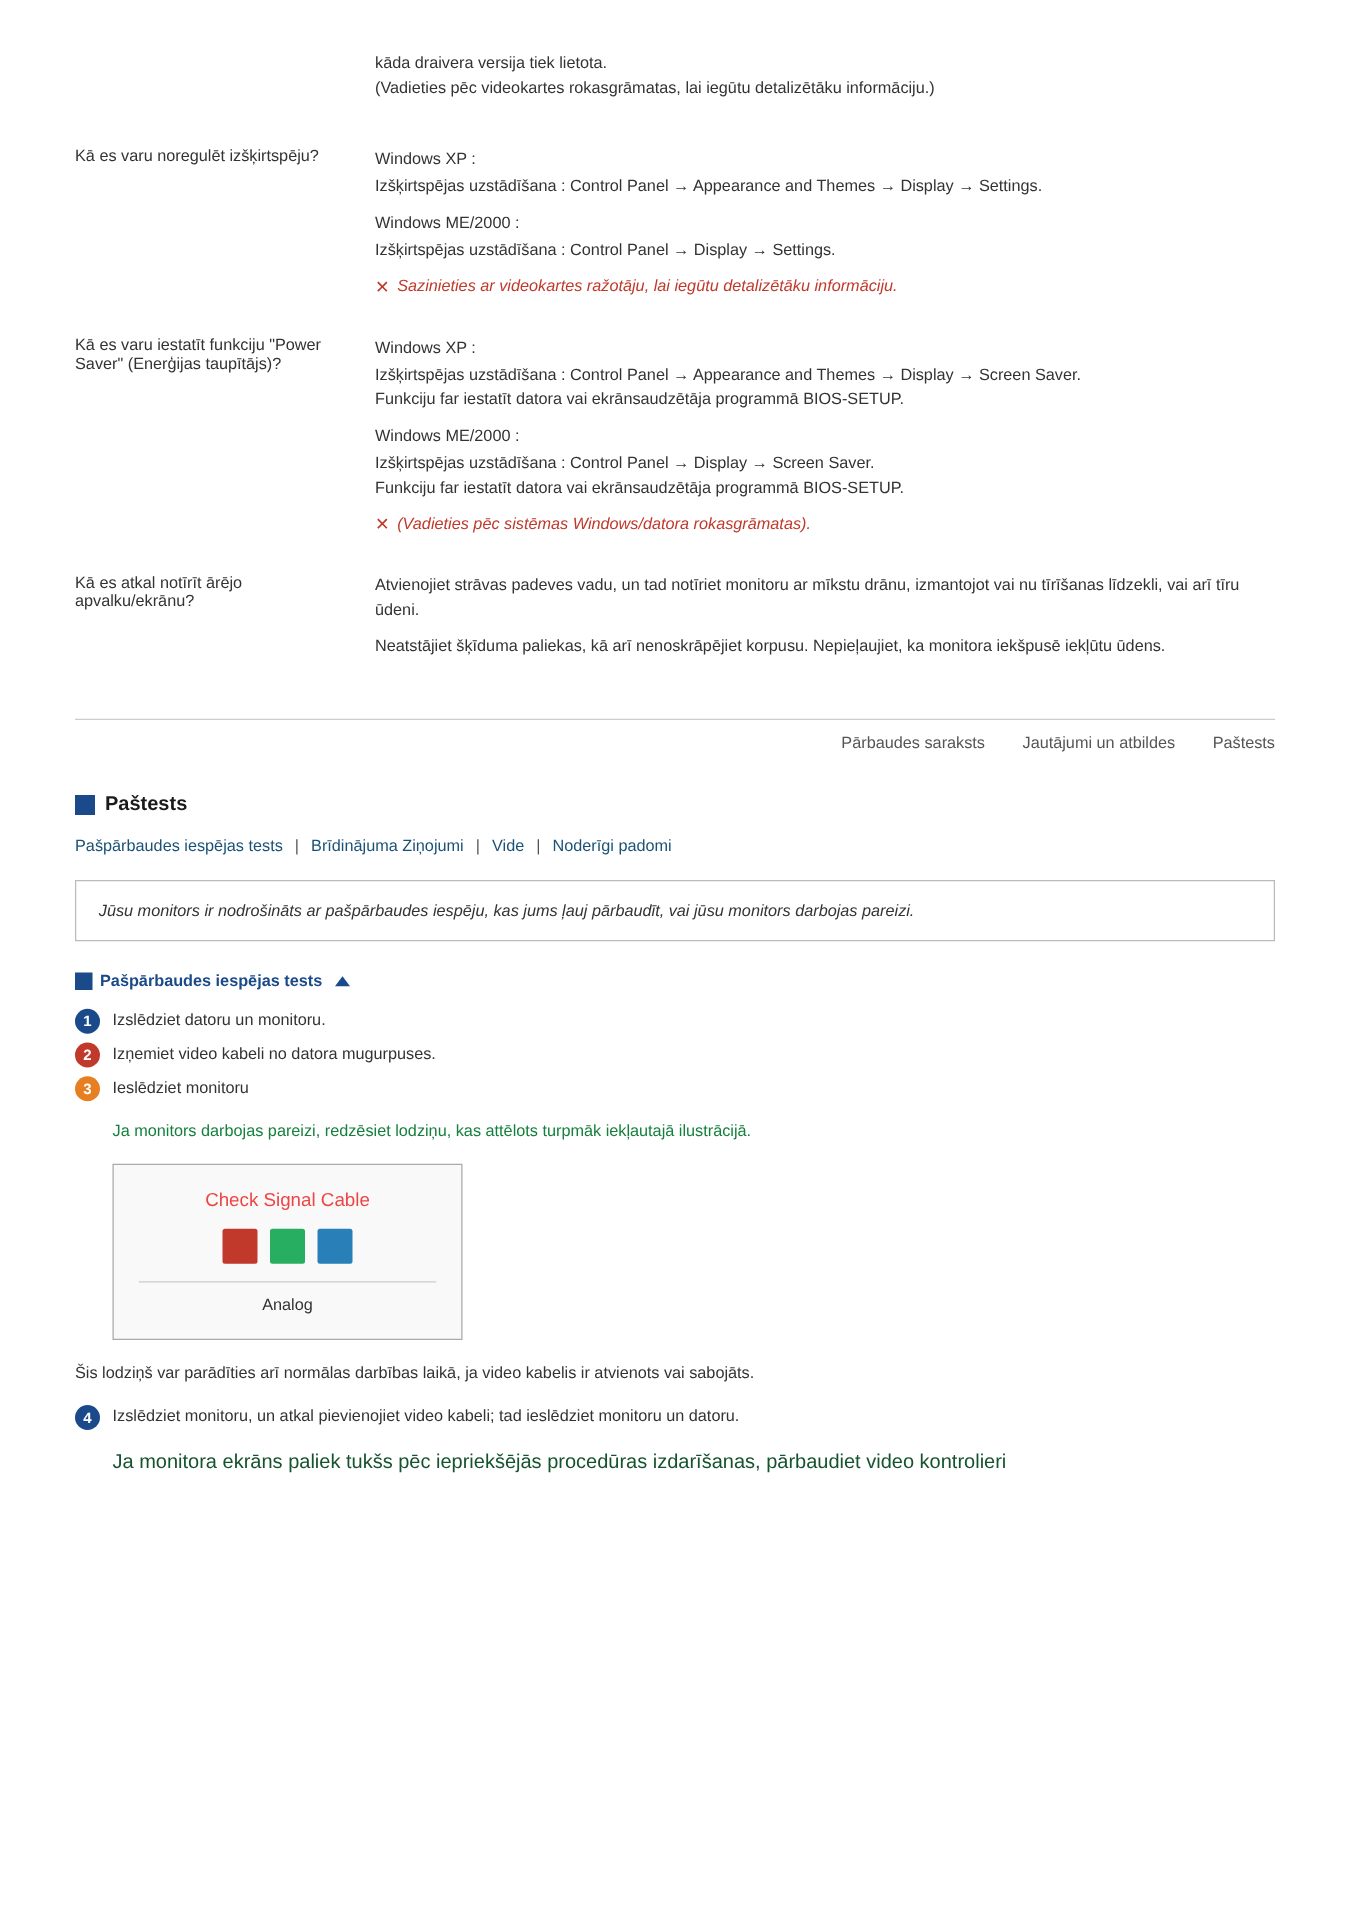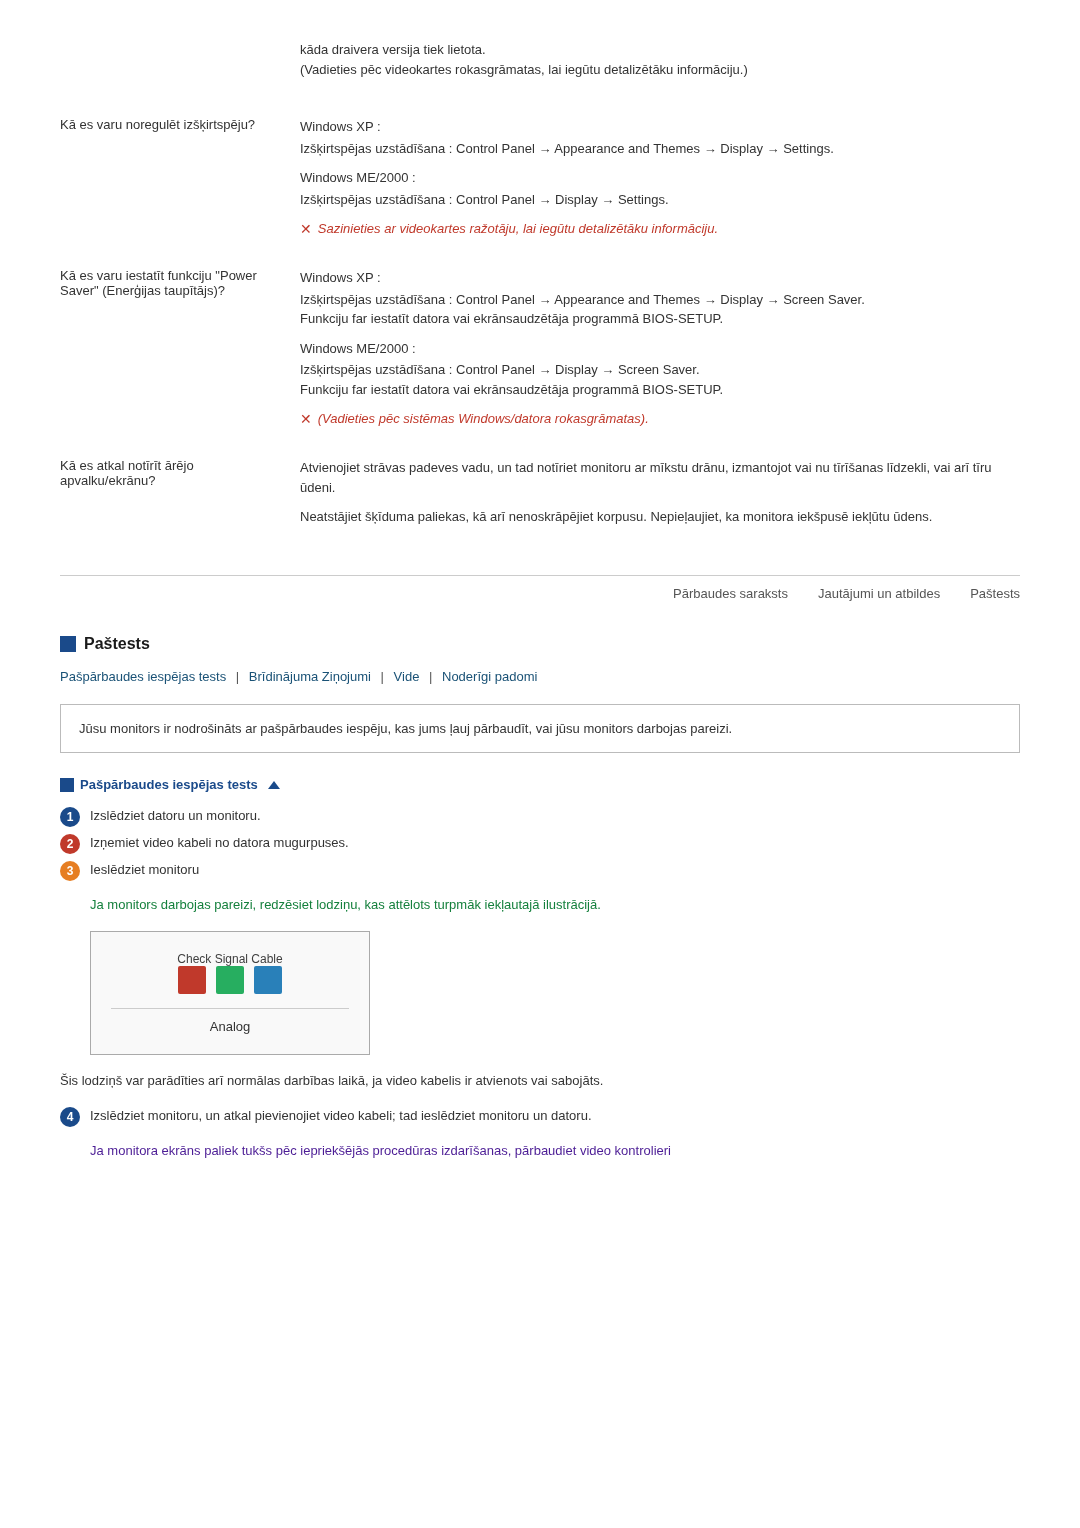--- a/index.html
+++ b/index.html
@@ -112,20 +112,21 @@
     }
 
     
     .info-box {
       border: 1px solid #bbb;
       padding: 14px 18px;
       margin-bottom: 24px;
       font-size: 13px;
       line-height: 1.5;
       color: #333;
+      font-style: italic;
     }
 
     
     .selftest-header {
       display: flex;
       align-items: center;
       gap: 6px;
       margin-bottom: 14px;
       font-size: 13px;
       font-weight: bold;
@@ -188,22 +189,23 @@
     
     .signal-box {
       border: 1px solid #aaa;
       width: 280px;
       margin: 16px 30px 16px 30px;
       padding: 20px;
       text-align: center;
       background: #f9f9f9;
     }
     .signal-title {
-      font-size: 12px;
-      color: #404040;
+      font-size: 15px;
+      color: #ef4444;
+      margin-bottom: 14px;
     }
     .signal-dots {
       display: flex;
       justify-content: center;
       gap: 10px;
       margin-bottom: 14px;
     }
     .dot {
       width: 28px;
       height: 28px;
@@ -221,22 +223,22 @@
 
     .caption-text {
       font-size: 13px;
       color: #333;
       margin-bottom: 16px;
       padding-left: 0;
       line-height: 1.5;
     }
 
     .step4-text {
-      font-size: 13px;
-      color: #4c1d95;
+      font-size: 16px;
+      color: #14532d;
       line-height: 1.5;
       padding-left: 30px;
       margin-top: 4px;
     }
   </style>
 </head>
 <body>
 
 <div class="faq-section">
   <table class="faq-table">

